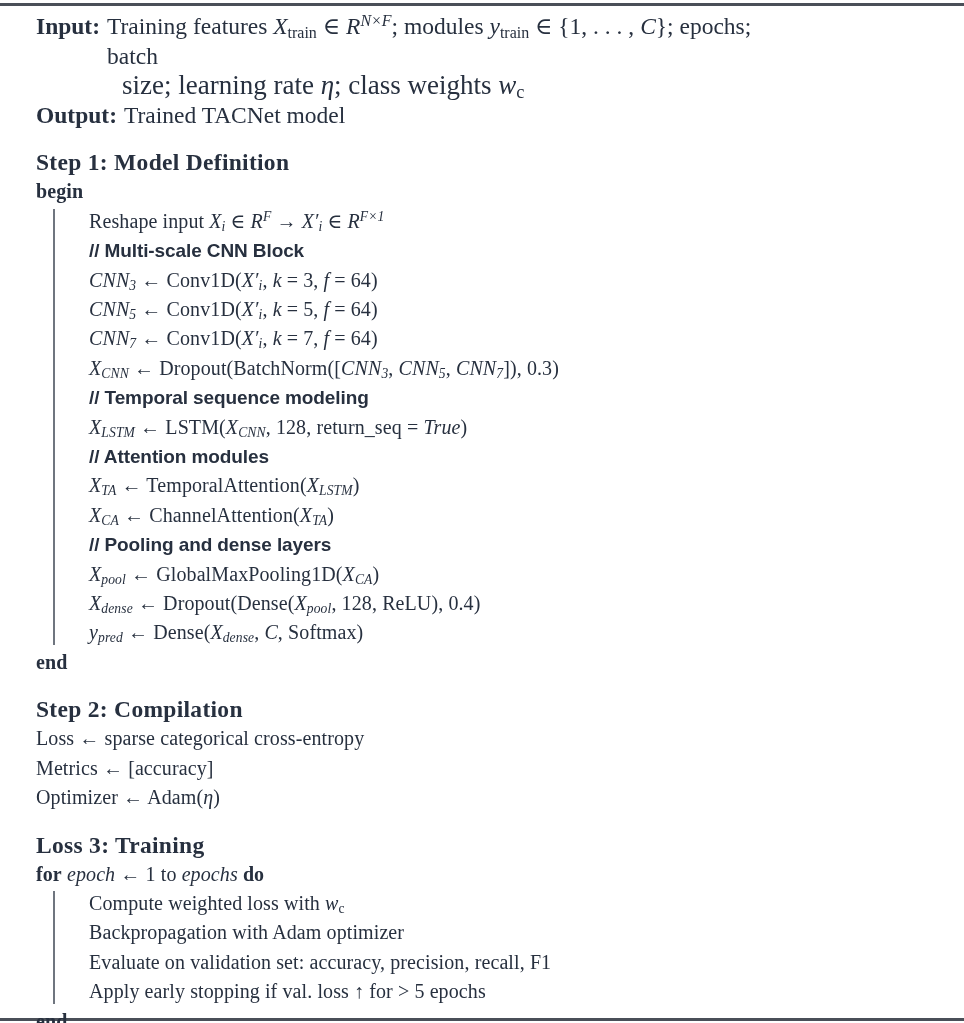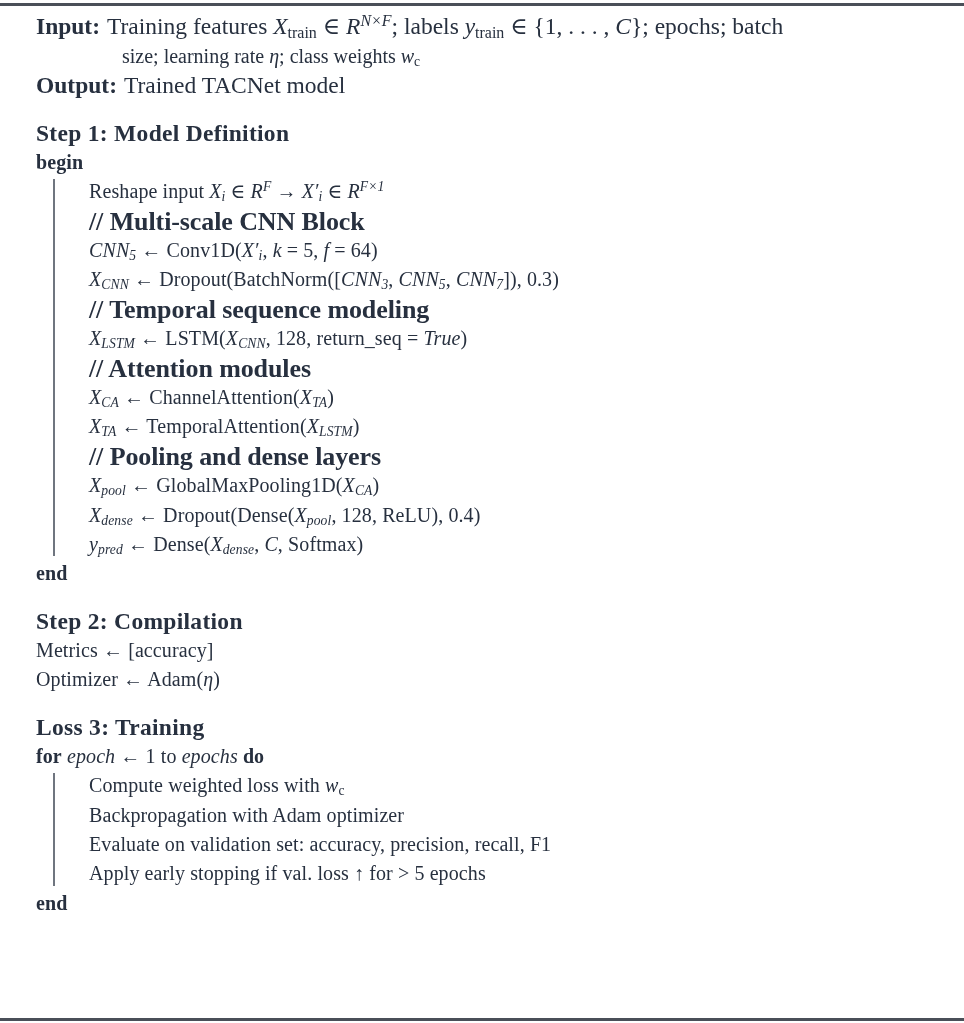--- a/index.html
+++ b/index.html
@@ -63,22 +63,22 @@
   .mathvar {
     font-style: italic;
   }
   
   .op {
     font-style: normal;
   }
 
   
   .comment {
-    font-family: Liberation Serif, serif;
-    font-size: 26px;
+    font-family: Liberation Sans, sans-serif;
+    font-size: 19px;
     font-weight: bold;
     letter-spacing: -0.1px;
   }
 
   
   sub {
     font-size: 0.68em;
     vertical-align: -0.22em;
     line-height: 0;
     text-align: center;
@@ -99,21 +99,21 @@
   .io-label {
     font-weight: bold;
     flex: 0 0 auto;
     padding-right: 7px;
   }
   .io-text {
     flex: 1 1 auto;
   }
   .io-cont {
     padding-left: 86px;
-    font-size: 20px;
+    font-size: 27px;
     line-height: 29.6px;
   }
   .gap-md { height: 17px; }
 
   
   .block {
     position: relative;
     padding-left: 36px;
     margin-left: 17px;
   }
@@ -145,73 +145,76 @@
 
 <div class="algorithm">
 
   <div class="rule-top"></div>
   <div class="rule-bottom"></div>
 
   <div class="body-area">
 
     <div class="io-row">
       <span class="io-label">Input:</span>
-      <span class="io-text"><span>Training features </span><span class="mathvar">X</span><sub class="op">train</sub><span> ∈ </span><span class="mathvar">R</span><sup class="mathvar">N×F</sup><span>; labels </span><span class="mathvar">y</span><sub class="op">train</sub><span> ∈ {1, . . . , </span><span class="mathvar">C</span><span>}; epochs; batch</span></span>
+      <span class="io-text"><span>Training features </span><span class="mathvar">X</span><sub class="op">train</sub><span> ∈ </span><span class="mathvar">R</span><sup class="mathvar">N×F</sup><span>; modules </span><span class="mathvar">y</span><sub class="op">train</sub><span> ∈ {1, . . . , </span><span class="mathvar">C</span><span>}; epochs; batch</span></span>
     </div>
 
     <div class="io-cont"><span>size; learning rate </span><span class="mathvar">η</span><span>; class weights </span><span class="mathvar">w</span><sub class="op">c</sub></div>
 
     <div class="io-row">
       <span class="io-label">Output:</span>
       <span class="io-text">Trained TACNet model</span>
     </div>
 
     <div class="gap-md"></div>
 
     <div class="step-head">Step 1: Model Definition</div>
     <div class="line kw">begin</div>
 
     <div class="block">
 
       <div class="line">Reshape input <span class="mathvar">X</span><sub class="mathvar">i</sub> ∈ <span class="mathvar">R</span><sup class="mathvar">F</sup> → <span class="mathvar">X</span><span class="mathvar">′</span><sub class="mathvar">i</sub> ∈ <span class="mathvar">R</span><sup class="mathvar">F×1</sup></div>
 
       <div class="line comment">// Multi-scale CNN Block</div>
 
+      <div class="line"><span class="mathvar">CNN</span><sub class="mathvar">3</sub> <span class="arrow">←</span> <span class="op">Conv1D</span>(<span class="mathvar">X</span><span class="mathvar">′</span><sub class="mathvar">i</sub>, <span class="mathvar">k</span> = 3, <span class="mathvar">f</span> = 64)</div>
 
       <div class="line"><span class="mathvar">CNN</span><sub class="mathvar">5</sub> <span class="arrow">←</span> <span class="op">Conv1D</span>(<span class="mathvar">X</span><span class="mathvar">′</span><sub class="mathvar">i</sub>, <span class="mathvar">k</span> = 5, <span class="mathvar">f</span> = 64)</div>
 
+      <div class="line"><span class="mathvar">CNN</span><sub class="mathvar">7</sub> <span class="arrow">←</span> <span class="op">Conv1D</span>(<span class="mathvar">X</span><span class="mathvar">′</span><sub class="mathvar">i</sub>, <span class="mathvar">k</span> = 7, <span class="mathvar">f</span> = 64)</div>
 
       <div class="line"><span class="mathvar">X</span><sub class="mathvar">CNN</sub> <span class="arrow">←</span> <span class="op">Dropout</span>(<span class="op">BatchNorm</span>([<span class="mathvar">CNN</span><sub class="mathvar">3</sub>, <span class="mathvar">CNN</span><sub class="mathvar">5</sub>, <span class="mathvar">CNN</span><sub class="mathvar">7</sub>])<span class="op">,</span> 0.3)</div>
 
       <div class="line comment">// Temporal sequence modeling</div>
 
       <div class="line"><span class="mathvar">X</span><sub class="mathvar">LSTM</sub> <span class="arrow">←</span> <span class="op">LSTM</span>(<span class="mathvar">X</span><sub class="mathvar">CNN</sub><span class="op">,</span> 128<span class="op">,</span> <span class="op">return_seq</span> = <span class="mathvar">True</span>)</div>
 
       <div class="line comment">// Attention modules</div>
 
+      <div class="line"><span class="mathvar">X</span><sub class="mathvar">TA</sub> <span class="arrow">←</span> <span class="op">TemporalAttention</span>(<span class="mathvar">X</span><sub class="mathvar">LSTM</sub>)</div>
+
       <div class="line"><span class="mathvar">X</span><sub class="mathvar">CA</sub> <span class="arrow">←</span> <span class="op">ChannelAttention</span>(<span class="mathvar">X</span><sub class="mathvar">TA</sub>)</div>
 
-      <div class="line"><span class="mathvar">X</span><sub class="mathvar">TA</sub> <span class="arrow">←</span> <span class="op">TemporalAttention</span>(<span class="mathvar">X</span><sub class="mathvar">LSTM</sub>)</div>
-
       <div class="line comment">// Pooling and dense layers</div>
 
       <div class="line"><span class="mathvar">X</span><sub class="mathvar">pool</sub> <span class="arrow">←</span> <span class="op">GlobalMaxPooling1D</span>(<span class="mathvar">X</span><sub class="mathvar">CA</sub>)</div>
 
       <div class="line"><span class="mathvar">X</span><sub class="mathvar">dense</sub> <span class="arrow">←</span> <span class="op">Dropout</span>(<span class="op">Dense</span>(<span class="mathvar">X</span><sub class="mathvar">pool</sub><span class="op">,</span> 128<span class="op">,</span> <span class="op">ReLU</span>)<span class="op">,</span> 0.4)</div>
 
       <div class="line"><span class="mathvar">y</span><sub class="mathvar">pred</sub> <span class="arrow">←</span> <span class="op">Dense</span>(<span class="mathvar">X</span><sub class="mathvar">dense</sub><span class="op">,</span> <span class="mathvar">C</span><span class="op">,</span> <span class="op">Softmax</span>)</div>
 
     </div>
 
     <div class="line kw">end</div>
 
     <div class="gap-md"></div>
 
     <div class="step-head">Step 2: Compilation</div>
 
+    <div class="line"><span class="op">Loss</span> <span class="arrow">←</span> <span class="op">sparse categorical cross-entropy</span></div>
 
     <div class="line"><span class="op">Metrics</span> <span class="arrow">←</span> <span class="op">[accuracy]</span></div>
 
     <div class="line"><span class="op">Optimizer</span> <span class="arrow">←</span> <span class="op">Adam</span>(<span class="mathvar">η</span>)</div>
 
     <div class="gap-md"></div>
 
     <div class="step-head">Loss 3: Training</div>
 
     <div class="line"><span class="kw">for</span> <span class="it">epoch</span> <span class="arrow">←</span> <span>1</span> <span class="op">to</span> <span class="it">epochs</span> <span class="kw">do</span></div>

